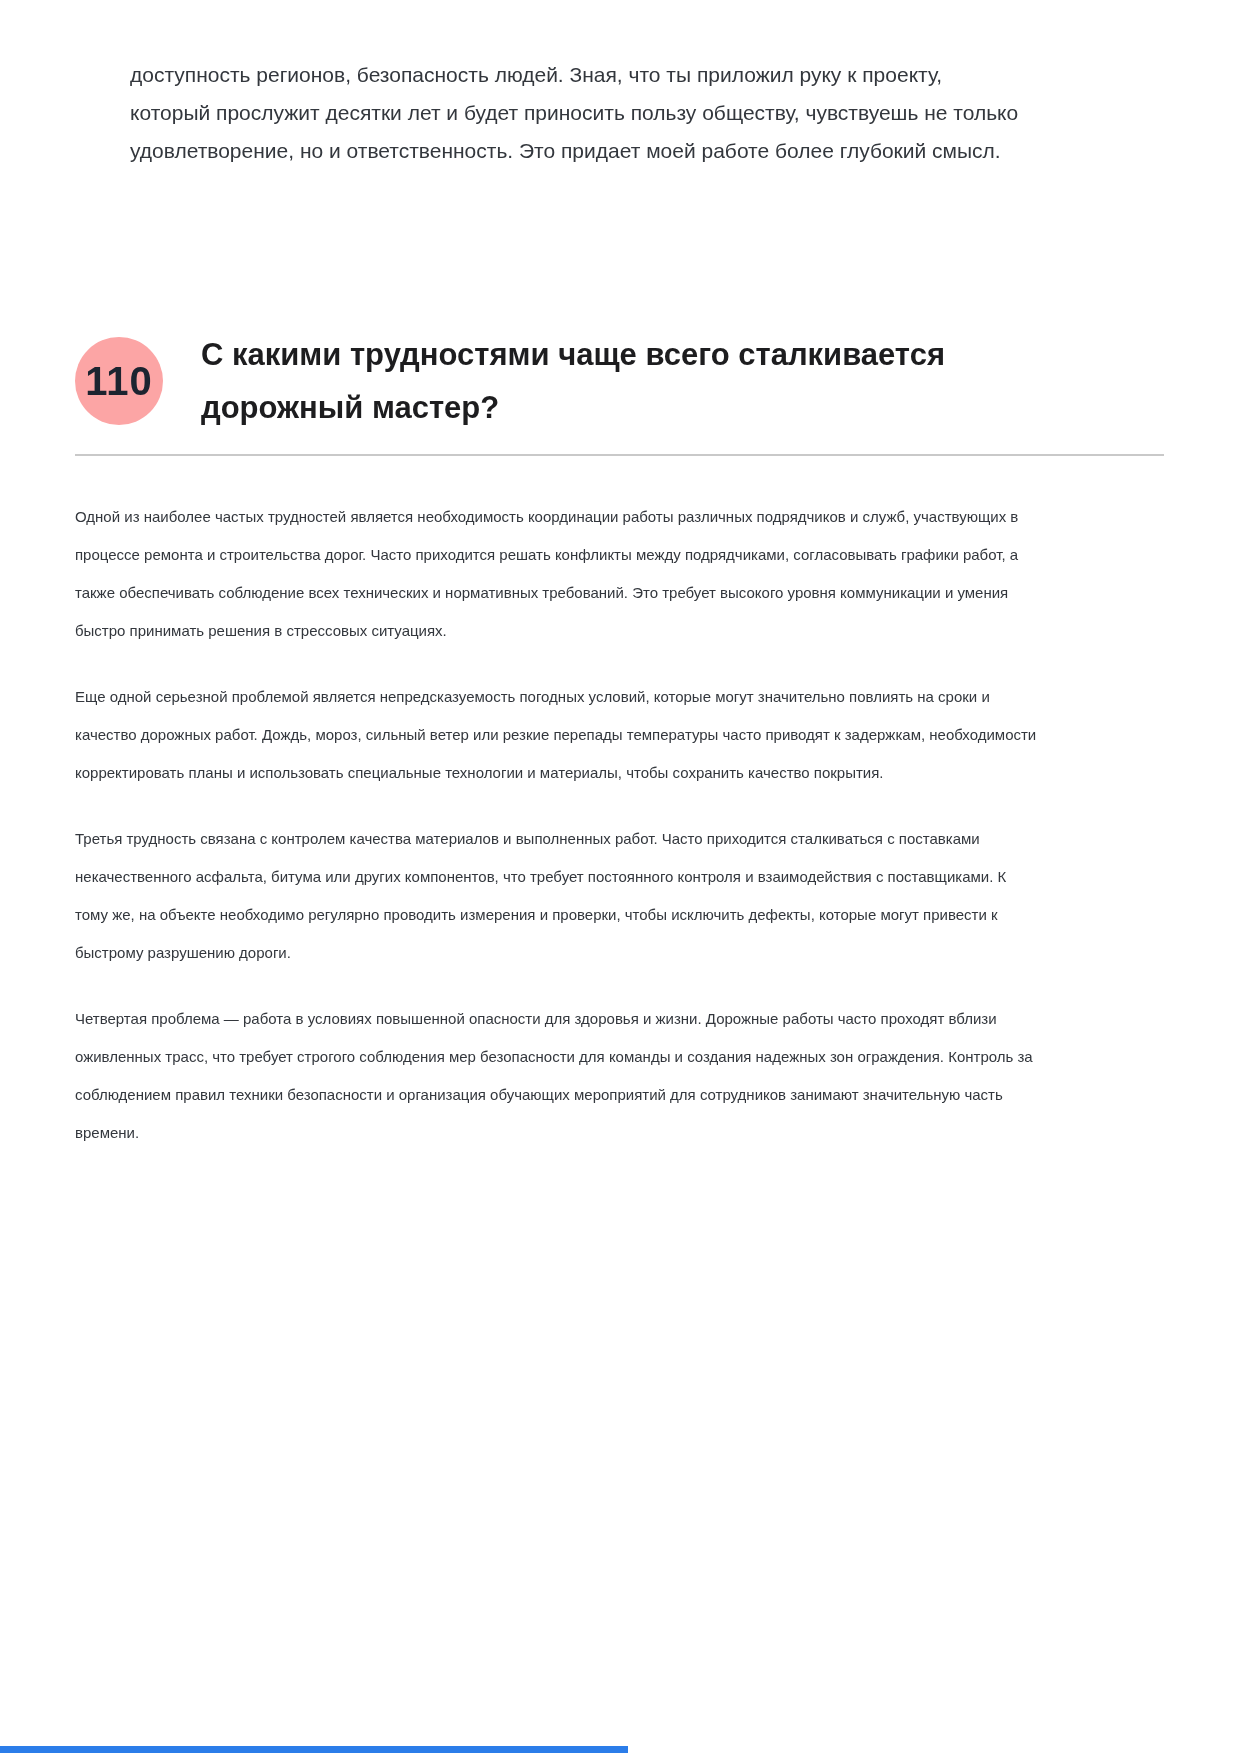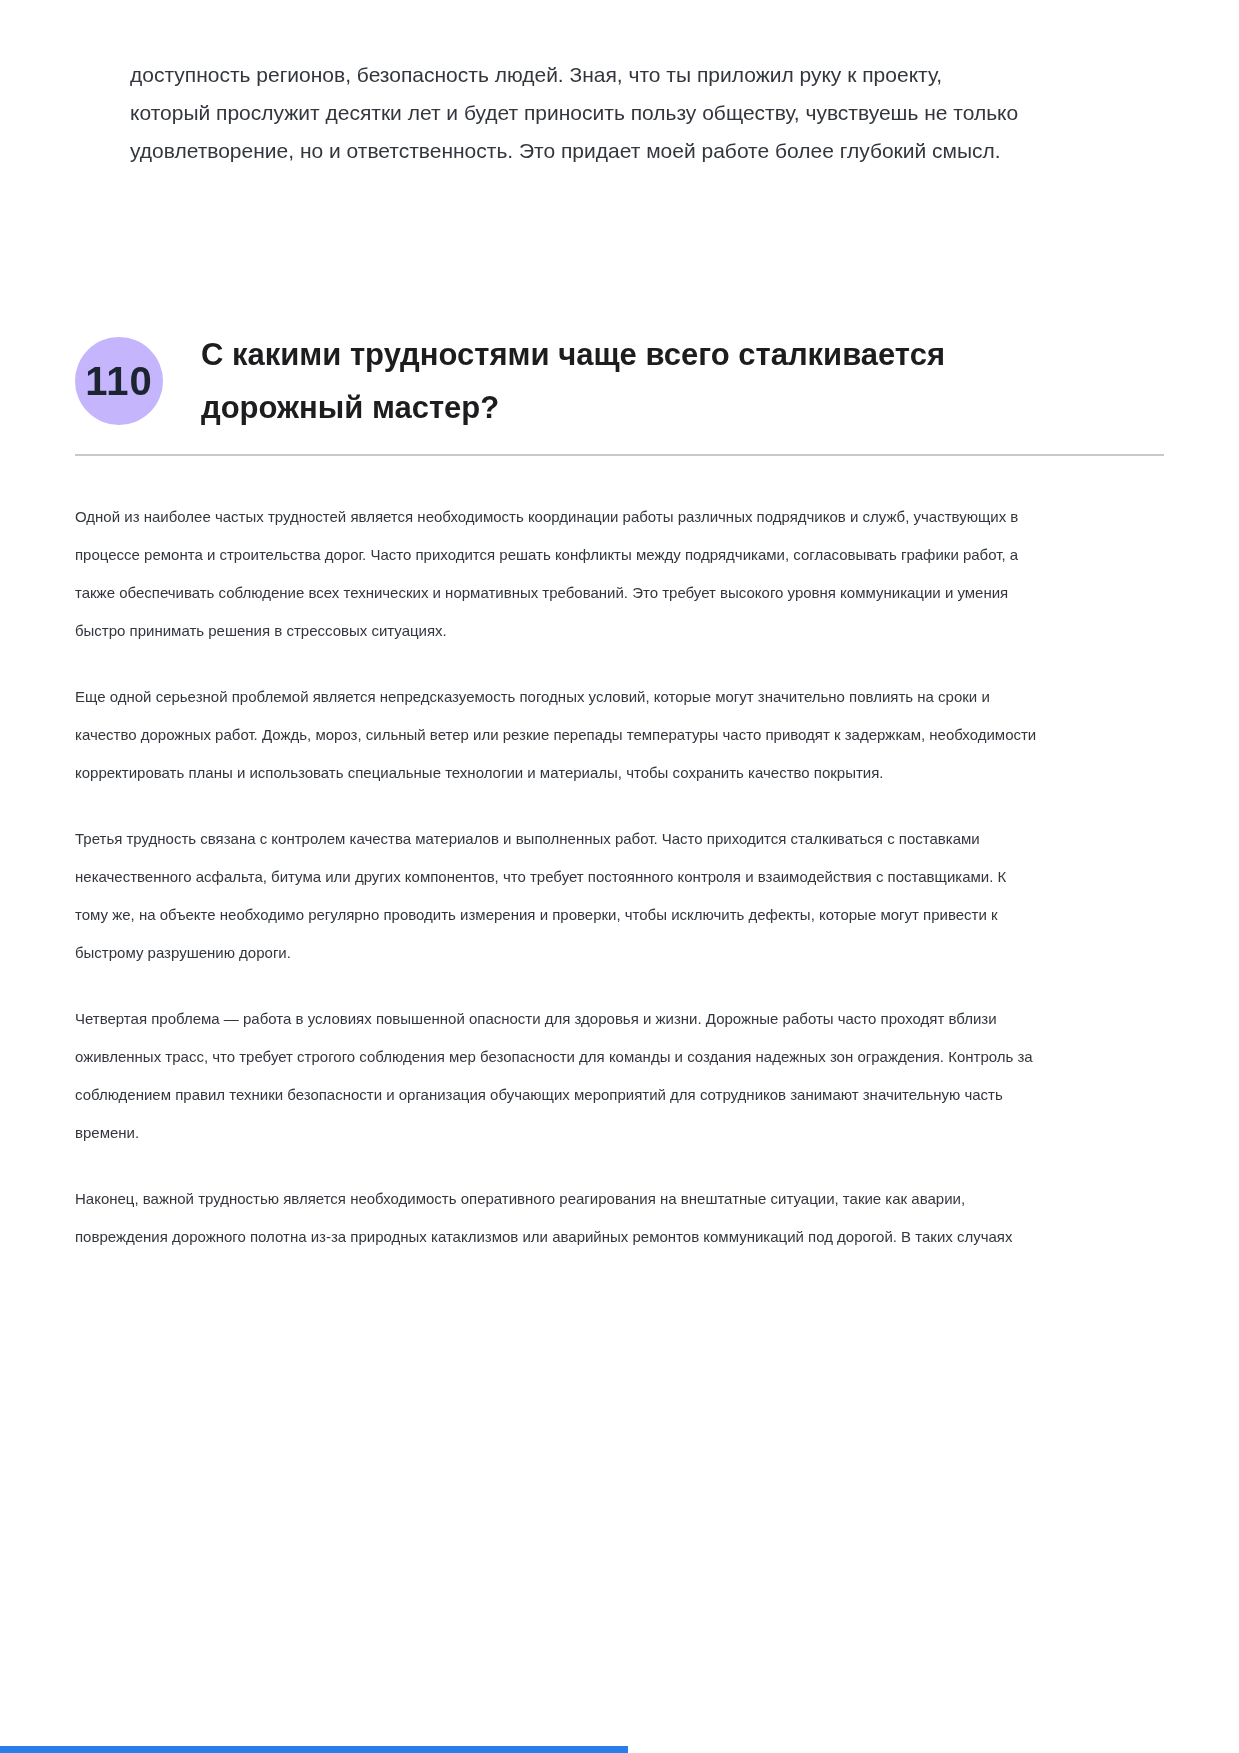--- a/index.html
+++ b/index.html
@@ -35,21 +35,21 @@
     display: flex;
     align-items: center;
     margin-top: 158px;
   }
 
   .badge {
     flex: 0 0 auto;
     width: 88px;
     height: 88px;
     border-radius: 50%;
-    background: #c4b5fd;
+    background: #fca5a5;
     display: flex;
     align-items: center;
     justify-content: center;
   }
 
   .badge span {
     font-size: 40px;
     font-weight: 700;
     color: #1c2430;
     letter-spacing: 1px;
@@ -114,20 +114,19 @@
       <h2 class="question-title">С какими трудностями чаще всего сталкивается дорожный мастер?</h2>
     </section>
 
     <hr class="divider">
 
     <div class="answer">
       <p>Одной из наиболее частых трудностей является необходимость координации работы различных подрядчиков и служб, участвующих в процессе ремонта и строительства дорог. Часто приходится решать конфликты между подрядчиками, согласовывать графики работ, а также обеспечивать соблюдение всех технических и нормативных требований. Это требует высокого уровня коммуникации и умения быстро принимать решения в стрессовых ситуациях.</p>
       <p>Еще одной серьезной проблемой является непредсказуемость погодных условий, которые могут значительно повлиять на сроки и качество дорожных работ. Дождь, мороз, сильный ветер или резкие перепады температуры часто приводят к задержкам, необходимости корректировать планы и использовать специальные технологии и материалы, чтобы сохранить качество покрытия.</p>
       <p>Третья трудность связана с контролем качества материалов и выполненных работ. Часто приходится сталкиваться с поставками некачественного асфальта, битума или других компонентов, что требует постоянного контроля и взаимодействия с поставщиками. К тому же, на объекте необходимо регулярно проводить измерения и проверки, чтобы исключить дефекты, которые могут привести к быстрому разрушению дороги.</p>
       <p>Четвертая проблема — работа в условиях повышенной опасности для здоровья и жизни. Дорожные работы часто проходят вблизи оживленных трасс, что требует строгого соблюдения мер безопасности для команды и создания надежных зон ограждения. Контроль за соблюдением правил техники безопасности и организация обучающих мероприятий для сотрудников занимают значительную часть времени.</p>
-      <p>Наконец, важной трудностью является необходимость оперативного реагирования на внештатные ситуации, такие как аварии, повреждения дорожного полотна из-за природных катаклизмов или аварийных ремонтов коммуникаций под дорогой. В таких случаях</p>
     </div>
 
   </div>
 
   <div class="progress-bar"></div>
 
 </div>
 
 </body></html>

